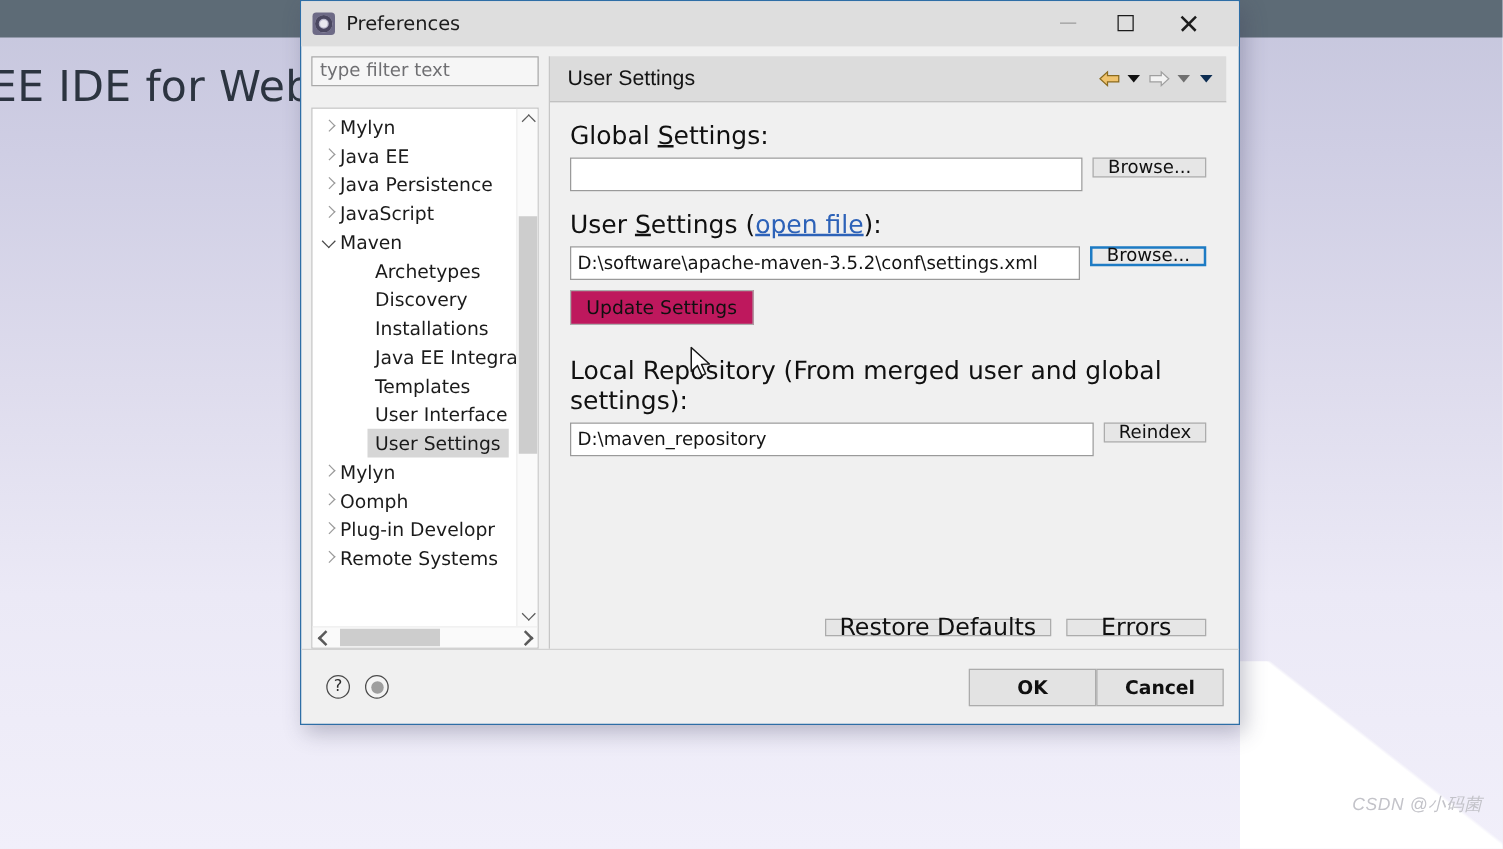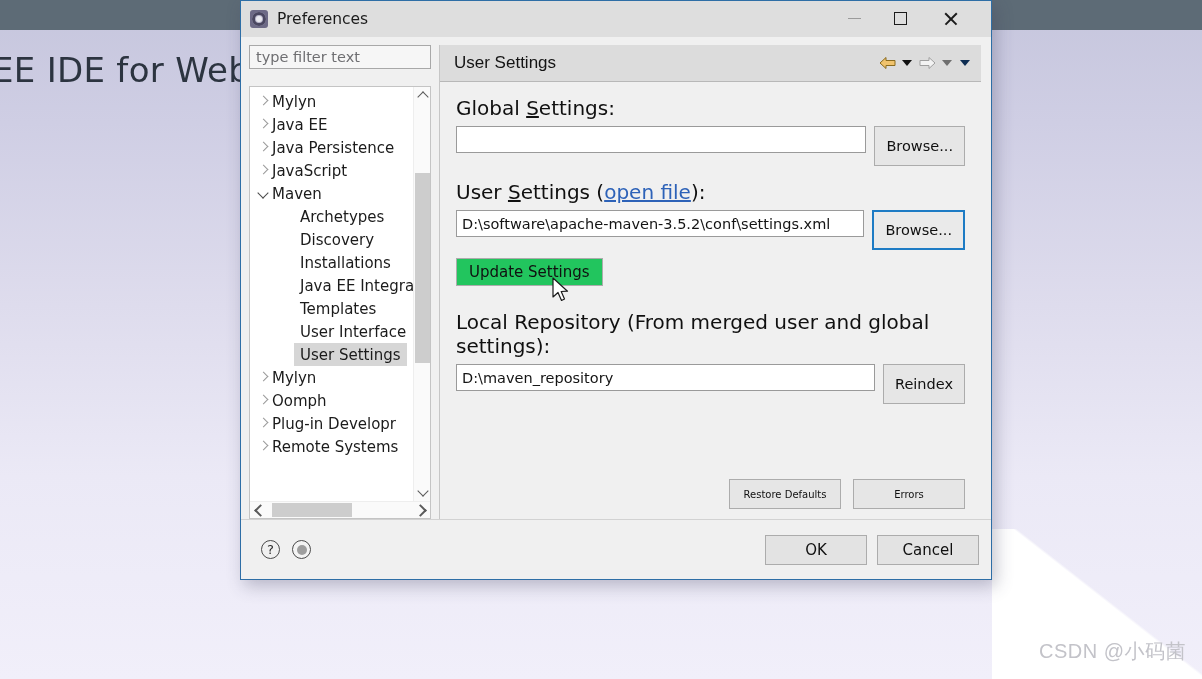--- a/index.html
+++ b/index.html
@@ -40,25 +40,26 @@
     font-size: 34px;
     color: #2c3440;
     letter-spacing: 0.3px;
     white-space: nowrap;
     font-family: "DejaVu Sans", sans-serif;
     font-weight: 400;
   }
   #watermark {
     position: absolute;
     right: 16px;
-    bottom: 14px;
-    font-size: 20px;
+    bottom: 26px;
+    font-size: 14px;
     color: #c3c3c9;
     letter-spacing: 0.5px;
     white-space: nowrap;
+    font-style: italic;
   }
 
   
   #dialog {
     position: absolute;
     left: 240px;
     top: 0px;
     width: 752px;
     height: 580px;
     background: #f0f0f0;
@@ -405,55 +406,55 @@
     background: #e6e6e6;
     border: 1px solid #acacac;
     box-sizing: border-box;
     display: flex;
     align-items: center;
     justify-content: center;
     font-size: 14.5px;
     color: #101010;
     font-family: "DejaVu Sans", sans-serif;
     padding: 0 11px;
-    height: 40px;
+    height: 16px;
     min-width: 0;
   }
   .btn.focused {
     border: 2px solid #1d7bc4;
     background: #eaeaea;
   }
   .btn.wide { min-width: 78px; }
   .spacer-14 { height: 14px; }
   .spacer-24 { height: 24px; }
   #update-settings {
     align-self: flex-start;
     margin-top: 8px;
     height: 28px;
     padding: 0 12px;
-    background: #22c55e;
+    background: #be185d;
     border: 1px solid #acacac;
     box-sizing: border-box;
     display: flex;
     align-items: center;
     font-size: 15px;
     color: #101010;
     font-family: "DejaVu Sans", sans-serif;
   }
   #pane-footer {
     margin-top: auto;
     display: flex;
     justify-content: flex-end;
     gap: 12px;
     padding-bottom: 10px;
   }
   #pane-footer .btn {
-    height: 30px;
+    height: 14px;
     min-width: 112px;
-    font-size: 10px;
+    font-size: 19px;
   }
 
   
   #dialog-footer {
     height: 60px;
     min-height: 60px;
     border-top: 1px solid #d2d2d2;
     display: flex;
     align-items: center;
     padding: 0 12px 0 20px;
@@ -477,21 +478,21 @@
     background: #f4f4f4;
   }
   #circle-icon .dot {
     width: 10px; height: 10px;
     border-radius: 50%;
     background: #9e9e9e;
   }
   #footer-buttons {
     margin-left: auto;
     display: flex;
-    gap: 10px;
+    font-weight: bold;
   }
   #footer-buttons .btn {
     height: 30px;
     min-width: 102px;
     font-size: 15px;
     background: #e3e3e3;
   }
 
   
   #cursor {

